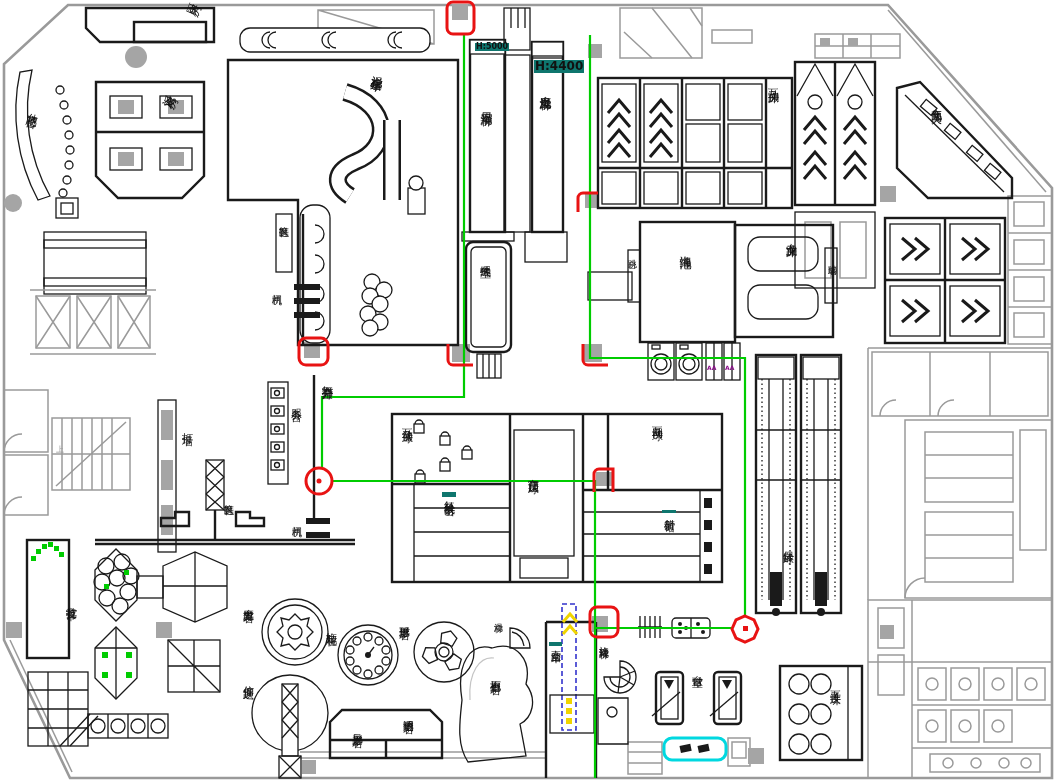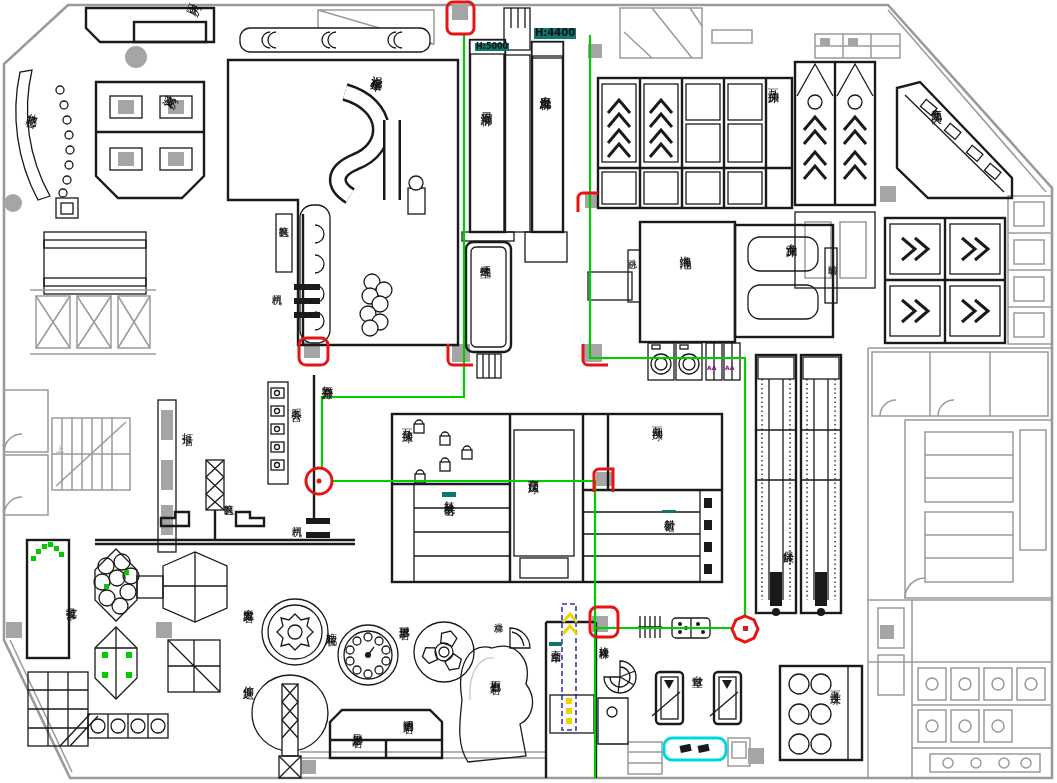--- a/index.html
+++ b/index.html
@@ -605,21 +605,21 @@
     <circle class="redf" cx="319" cy="481" r="2.5"></circle>
   </g>
 </svg>
 
 <div id="labels">
       <div class="lbl v" style="left: 176px; top: 10px; font-size: 12px; transform: rotate(-68deg);">厨房</div>
       <div class="lbl v" style="left: 30px; top: 104px; font-size: 11px; transform: rotate(16deg);">休息吧台</div>
       <div class="lbl v" style="left: 152px; top: 100px; font-size: 12px; transform: rotate(-62deg);">派对房</div>
       <div class="lbl v" style="left: 373px; top: 66px; font-size: 12px; transform: rotate(10deg);">滑梯嘉年华</div>
       <div class="lbl bgw b" style="left: 475px; top: 43px; font-size: 8px;">H:5000</div>
-      <div class="lbl bgw b" style="left: 534px; top: 28px; font-size: 10px;">H:4400</div>
+      <div class="lbl bgw b" style="left: 534px; top: 60px; font-size: 12px;">H:4400</div>
       <div class="lbl v" style="left: 480px; top: 102px; font-size: 12px;">旱雪滑梯</div>
       <div class="lbl v" style="left: 539px; top: 86px; font-size: 12px;">魔鬼滑梯</div>
       <div class="lbl v" style="left: 479px; top: 256px; font-size: 11px;">缓冲气垫</div>
       <div class="lbl v" style="left: 767px; top: 80px; font-size: 11px;">互动蹦床</div>
       <div class="lbl v" style="left: 930px; top: 100px; font-size: 11px;">充气垫闯关</div>
       <div class="lbl v" style="left: 679px; top: 246px; font-size: 12px;">海绵池</div>
       <div class="lbl v" style="left: 785px; top: 234px; font-size: 11px;">专业蹦床</div>
       <div class="lbl v" style="left: 627px; top: 252px; font-size: 9px;">跳台</div>
       <div class="lbl v" style="left: 827px; top: 258px; font-size: 9px;">蹦墙</div>
       <div class="lbl v" style="left: 278px; top: 218px; font-size: 10px;">换鞋区</div>

